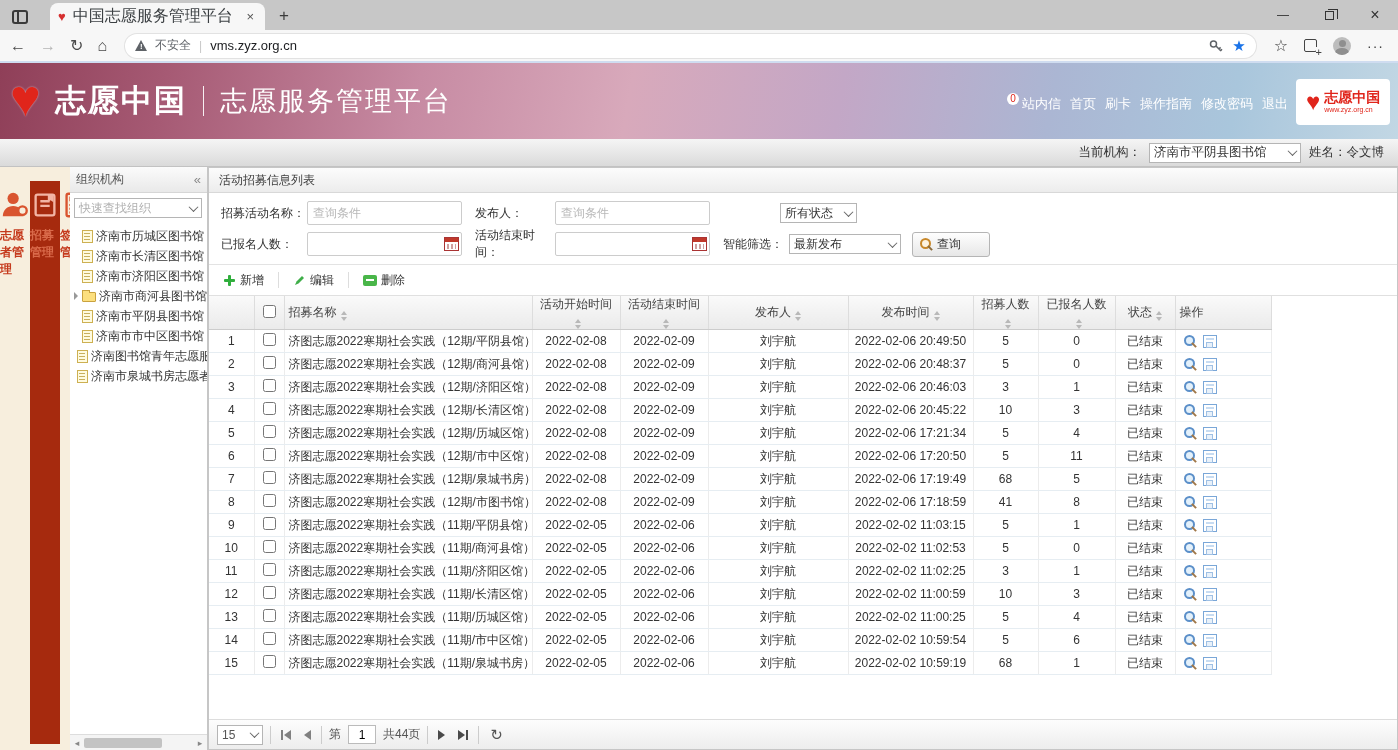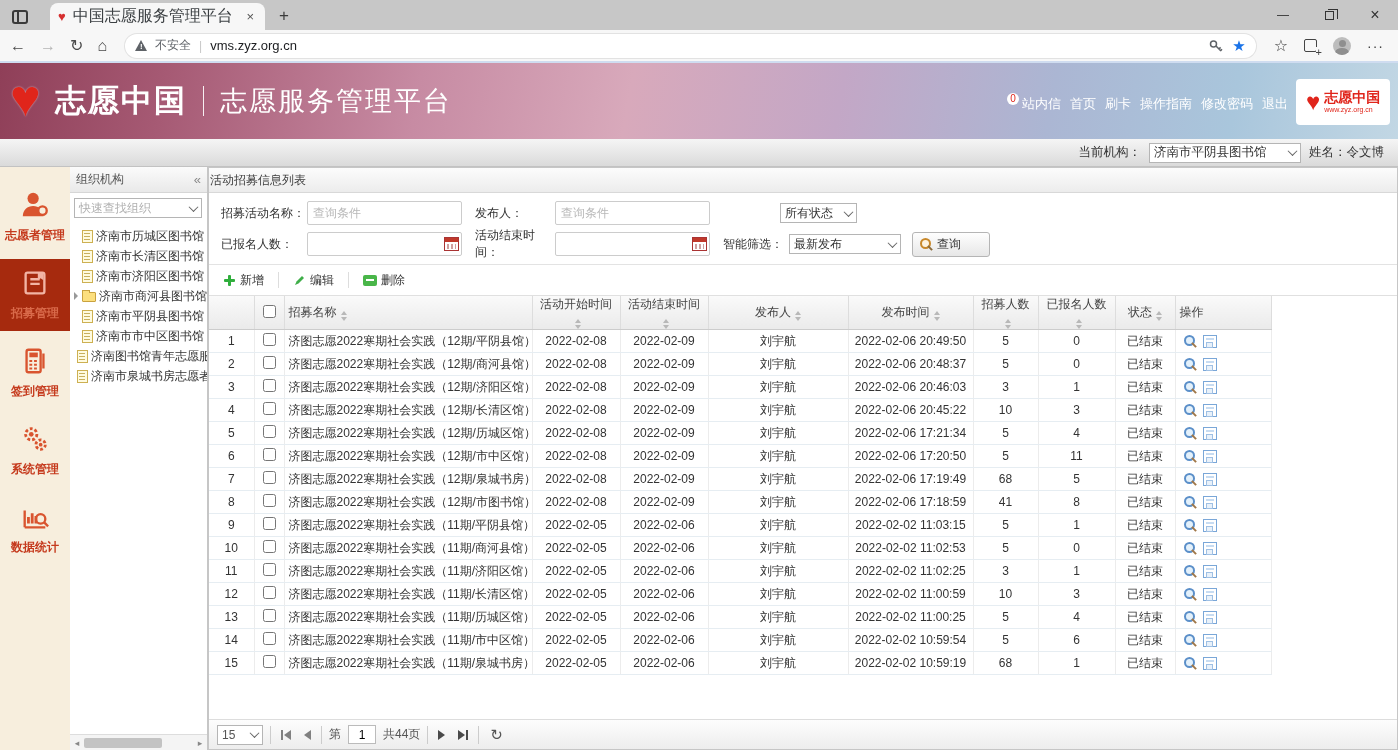--- a/index.html
+++ b/index.html
@@ -60,21 +60,21 @@
   .combo { background:#fff; border:1px solid #b5b5b5; height:20px; display:flex; align-items:center; }
   .combo-text { flex:1; padding:0 4px; white-space:nowrap; overflow:hidden; }
   .combo-arrow { width:16px; display:flex; align-items:center; justify-content:center; }
   .chev { width:7px; height:7px; border-right:1.5px solid #666; border-bottom:1.5px solid #666; transform:rotate(45deg) translate(-1px,-1px); }
   .org-combo { width:152px; }
 
   
   .content { display:flex; height:583px; background:#e3e3e3; }
 
   
-  .sidebar { width:70px; background:#f7eedd; padding-top:14px; display:flex; flex-direction:column; }
+  .sidebar { width:70px; background:#f7eedd; padding-top:14px; display:flex; }
   .side-item { display:flex; flex-direction:column; align-items:center; gap:4px; padding:9px 0; margin-bottom:6px; color:#d9542f; }
   .side-item .lbl { font-size:12px; font-weight:bold; color:#c53a1d; }
   .side-item.active { background:#a62a0e; color:#f2b4a4; }
   .side-item.active .lbl { color:#d96a4a; }
   .side-item svg { width:30px; height:30px; }
 
   
   .tree-panel { width:138px; background:#fff; border-right:1px solid #c6c6c6; display:flex; flex-direction:column; }
   .tree-header { height:26px; background:linear-gradient(#fbfbfb,#e9e9e9); border-bottom:1px solid #d6d6d6; display:flex; align-items:center; padding:0 6px; color:#555; }
   .tree-header .t { flex:1; }
@@ -91,21 +91,21 @@
   .folder-ico { width:14px; height:10px; background:#fcdf7e; border:1px solid #c9a23f; border-radius:1px; position:relative; flex:none; margin-top:2px; }
   .folder-ico::before { content:""; position:absolute; top:-3px; left:-1px; width:6px; height:2px; background:#fcdf7e; border:1px solid #c9a23f; border-bottom:none; }
   .tree-label { font-size:12px; color:#333; }
   .tree-hscroll { height:16px; border-top:1px solid #ddd; background:#f4f4f4; display:flex; align-items:center; }
   .hs-btn { width:14px; text-align:center; color:#888; font-size:9px; }
   .hs-track { flex:1; height:10px; display:flex; }
   .hs-thumb { width:72%; background:#c3c3c3; border-radius:2px; }
 
   
   .main-panel { flex:1; background:#fff; border:1px solid #c6c6c6; border-top:1px solid #c6c6c6; display:flex; flex-direction:column; }
-  .panel-title { height:25px; line-height:24px; background:linear-gradient(#fcfcfc,#ececec); border-bottom:1px solid #d8d8d8; padding-left:1px; color:#404040; }
+  .panel-title { height:25px; line-height:24px; background:linear-gradient(#fcfcfc,#ececec); border-bottom:1px solid #d8d8d8; padding-left:10px; color:#404040; }
   .search-area { padding:7px 10px 7px 12px; border-bottom:1px solid #e3e3e3; }
   .s-row { display:flex; align-items:center; height:26px; }
   .s-row + .s-row { margin-top:5px; }
   .f-label { width:86px; }
   .f-label2 { width:80px; margin-left:13px; }
   .txt-input { width:155px; height:24px; border:1px solid #ccc; border-radius:2px; padding:0 5px; font-size:12px; font-family:inherit; color:#333; }
   .txt-input::placeholder { color:#b8b8b8; }
   .date-wrap { width:155px; height:24px; border:1px solid #ccc; border-radius:2px; display:flex; align-items:center; }
   .date-wrap input { border:none; outline:none; flex:1; width:60px; height:20px; padding:0 4px; font-family:inherit; }
   .cal-ico { width:15px; height:14px; border:1px solid #a33; background:#fff; position:relative; margin-right:2px; flex:none; }

